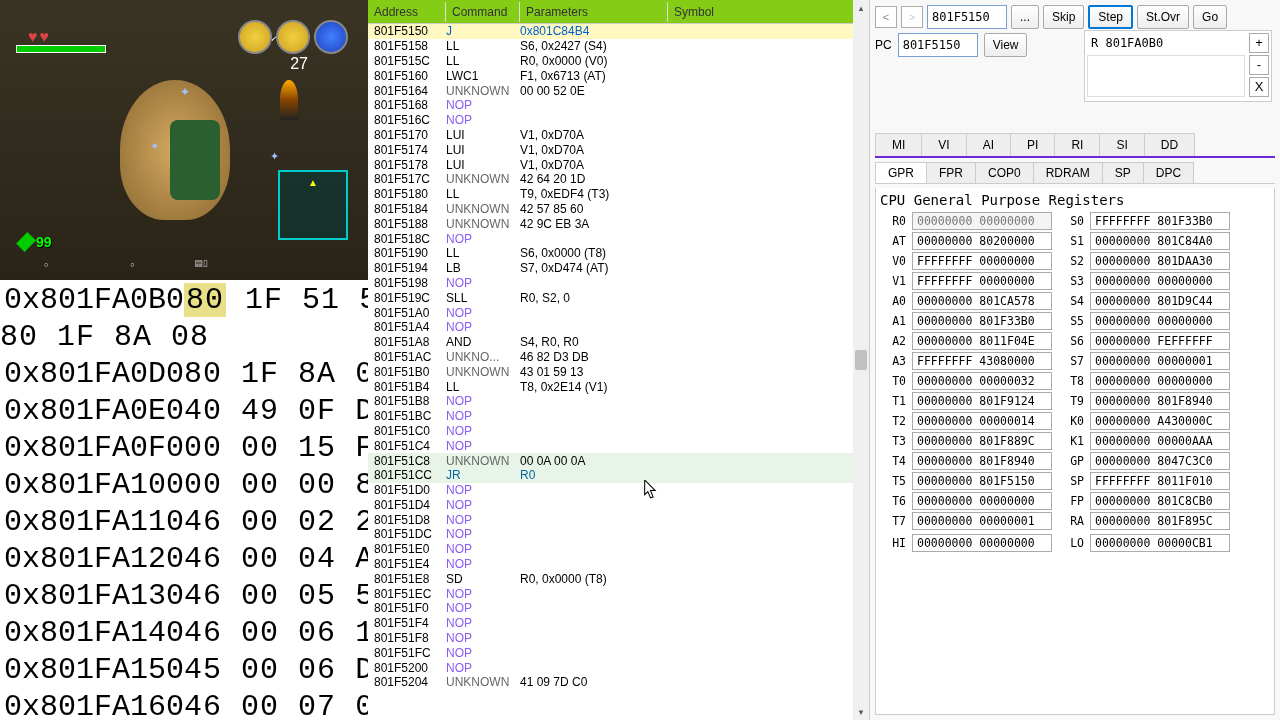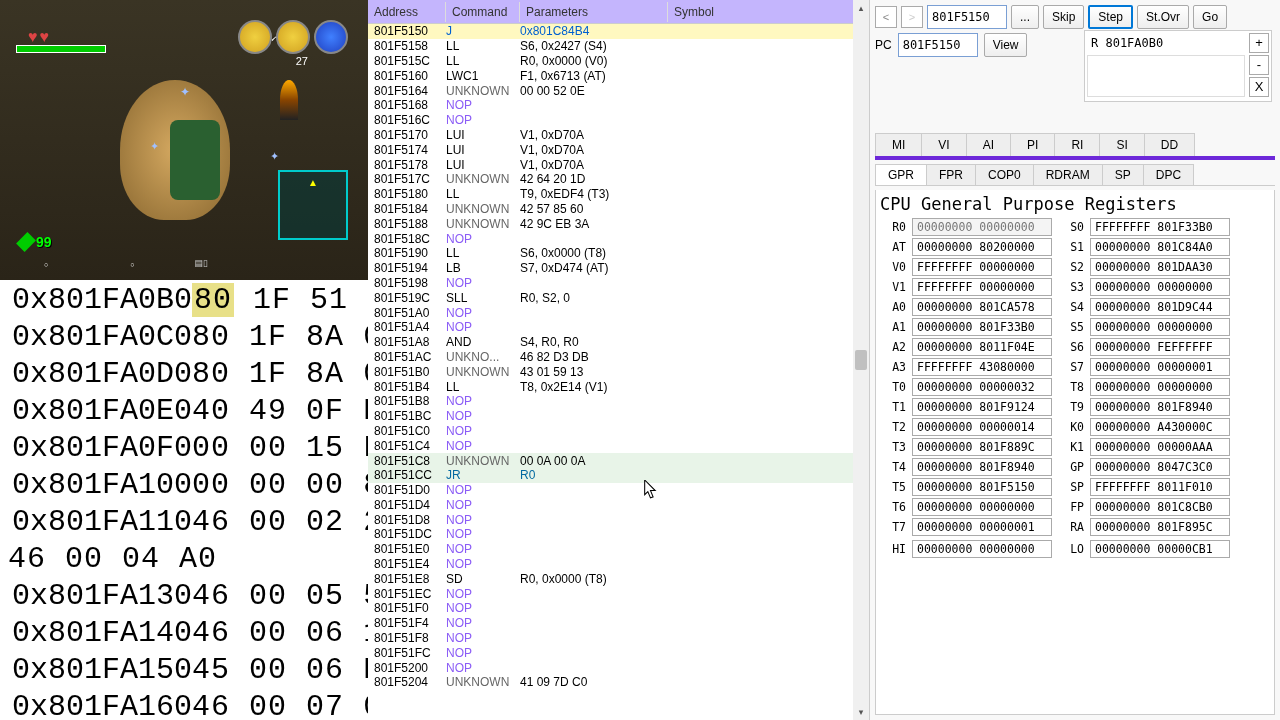--- a/index.html
+++ b/index.html
@@ -6,40 +6,40 @@
 body { font-family: "Segoe UI", Tahoma, sans-serif; font-size: 12px; width: 1280px; height: 720px; overflow: hidden; background: #fff; display: flex; }
 .left-pane { width: 368px; height: 720px; background: #000; display: flex; flex-direction: column; }
 .game-view { width: 368px; height: 280px; background: linear-gradient(#3a3424,#2a2418); position: relative; overflow: hidden; }
 .hearts { position: absolute; top: 28px; left: 28px; color: #d44; font-size: 16px; letter-spacing: 2px; }
 .magic { position: absolute; top: 45px; left: 16px; width: 90px; height: 8px; border: 1px solid #fff; background: #000; }
 .magic-fill { height: 100%; background: #0c0; width: 100%; }
 .cbtns { position: absolute; top: 20px; right: 20px; display: flex; gap: 4px; }
 .cbtn { width: 34px; height: 34px; border-radius: 50%; background: radial-gradient(#f0d040,#d0a020); border: 2px solid #888; }
 .cbtn.blue { background: radial-gradient(#4080ff,#2040c0); }
 .speak { position: absolute; top: 30px; right: 70px; color: #fff; font-size: 13px; text-shadow: 0 0 3px #000; }
-.ccount { position: absolute; top: 55px; right: 60px; color: #fff; font-size: 11px; }
+.ccount { position: absolute; top: 55px; right: 60px; color: #fff; font-size: 16px; }
 .rupees { position: absolute; bottom: 30px; left: 36px; color: #0f0; font-size: 14px; font-weight: bold; text-shadow: 1px 1px #000; margin-top: 13px; }
 .rgem { position: absolute; bottom: 30px; left: 20px; width: 12px; height: 16px; background: #0c0; transform: rotate(45deg); }
 .minimap { position: absolute; bottom: 40px; right: 20px; width: 70px; height: 70px; border: 2px solid #0cc; background: rgba(0,60,60,0.5); }
 .minimap-arrow { position: absolute; top: 5px; left: 50%; transform: translateX(-50%); color: #ff0; font-size: 10px; }
 .goron { position: absolute; top: 80px; left: 120px; width: 110px; height: 140px; background: radial-gradient(#d4a860,#8a6830); border-radius: 50% 50% 40% 40%; }
 .link-char { position: absolute; top: 120px; left: 170px; width: 50px; height: 80px; background: #2a6030; border-radius: 8px; }
 .torch { position: absolute; top: 80px; right: 70px; width: 18px; height: 40px; background: linear-gradient(#ffaa00,#884400,#222); border-radius: 50% 50% 0 0; }
 .fairy { position: absolute; top: 85px; left: 180px; color: #a0c0ff; font-size: 12px; }
 .fairy2 { position: absolute; top: 140px; left: 150px; color: #a0c0ff; font-size: 11px; }
 .fairy3 { position: absolute; top: 150px; left: 270px; color: #a0c0ff; font-size: 11px; }
 .nav-dots { position: absolute; bottom: 12px; left: 44px; color: #fff; font-size: 7px; letter-spacing: 40px; }
 .disk-icon { position: absolute; bottom: 12px; right: 160px; color: #ccc; font-size: 9px; }
-.hex-view { flex: 1; background: #fff; color: #000; font-family: "Courier New", monospace; font-size: 30px; line-height: 37px; padding: 2px 8px; overflow: hidden; }
+.hex-view { flex: 1; background: #fff; color: #000; font-family: "Courier New", monospace; font-size: 30px; line-height: 37px; padding: 2px 0; overflow: hidden; }
 .hex-row { display: flex; white-space: pre; }
 .hex-addr { width: 190px; padding-left: 4px; }
 .hex-bytes { letter-spacing: 1px; }
 .hl-byte { background: #e8e088; padding: 0 2px; }
 .mid-pane { flex: 1; height: 720px; border-right: 1px solid #ccc; display: flex; flex-direction: column; background: #fff; position: relative; }
-.disasm-header { display: flex; border-bottom: 1px solid #ccc; font-size: 12px; color: #333; height: 24px; align-items: center; position: sticky; top: 0; background: #c4b5fd; }
+.disasm-header { display: flex; border-bottom: 1px solid #ccc; font-size: 12px; color: #333; height: 24px; align-items: center; position: sticky; top: 0; background: #84cc16; }
 .disasm-header > div { padding: 3px 6px; border-right: 1px solid #ddd; }
 .col-addr { width: 78px; }
 .col-cmd { width: 74px; }
 .col-param { width: 148px; }
 .col-sym { flex: 1; }
 .disasm-body { flex: 1; overflow: hidden; font-size: 12px; font-family: "Segoe UI", sans-serif; }
 .drow { display: flex; height: 14.8px; align-items: center; }
 .drow .daddr { width: 78px; padding-left: 6px; }
 .drow .dcmd { width: 74px; }
 .drow .dparam { width: 148px; }
@@ -62,27 +62,27 @@
 .addr-input { width: 80px; height: 24px; border: 1px solid #7a9fd4; padding: 2px 4px; font-family: monospace; font-size: 12px; }
 .tb-btn { height: 24px; padding: 2px 8px; border: 1px solid #aaa; background: linear-gradient(#fff,#eee); cursor: pointer; font-size: 12px; border-radius: 2px; }
 .tb-btn.hl { border: 2px solid #0078d7; }
 .pc-row { display: flex; gap: 6px; align-items: center; }
 .pc-label { font-size: 12px; }
 .goto-box { position: absolute; right: 8px; top: 30px; width: 188px; border: 1px solid #ccc; background: #fff; padding: 2px; }
 .goto-row { display: flex; gap: 4px; align-items: center; margin-bottom: 2px; }
 .goto-text { flex: 1; font-family: monospace; font-size: 12px; padding: 2px 4px; }
 .mini-btn { width: 20px; height: 20px; border: 1px solid #aaa; background: #fff; cursor: pointer; font-size: 13px; line-height: 16px; text-align: center; }
 .goto-list { height: 42px; border: 1px solid #ddd; padding: 1px; font-family: monospace; font-size: 11px; color: #888; }
-.tabs { display: flex; border-bottom: 4px solid #6d28d9; margin-top: 72px; }
+.tabs { display: flex; border-bottom: 2px solid #6d28d9; margin-top: 72px; }
 .tab { padding: 4px 16px; border: 1px solid #ccc; border-bottom: none; background: #eee; cursor: pointer; font-size: 12px; margin-right: -1px; }
 .subtabs { display: flex; border-bottom: 1px solid #ccc; }
 .subtab { padding: 3px 12px; border: 1px solid #ccc; border-bottom: none; background: #eee; cursor: pointer; font-size: 12px; margin-right: -1px; }
 .subtab.active { background: #fff; }
 .reg-panel { flex: 1; background: #fff; border: 1px solid #ccc; border-top: none; padding: 4px; overflow: hidden; }
-.reg-title { font-family: monospace; font-size: 17px; margin-bottom: 4px; }
+.reg-title { font-family: monospace; font-size: 14px; margin-bottom: 4px; }
 .reg-grid { display: grid; grid-template-columns: 26px 140px 26px 140px; gap: 2px 6px; font-family: monospace; font-size: 11.5px; }
 .reg-label { text-align: right; line-height: 18px; }
 .reg-val { border: 1px solid #aaa; padding: 1px 4px; background: #fff; height: 18px; white-space: pre; }
 .reg-val.ro { background: #f4f4f4; color: #777; }
 .cursor-arrow { position: absolute; left: 644px; top: 480px; width: 14px; height: 20px; pointer-events: none; }
 </style>
 </head>
 <body>
 
 <div class="left-pane">
@@ -107,27 +107,27 @@
     <div class="rgem"></div>
     <div class="rupees">99</div>
     <div class="minimap">
         <div class="minimap-arrow">▲</div>
       </div>
     <div class="nav-dots">○ ○</div>
     <div class="disk-icon">▤▯</div>
   </div>
   <div class="hex-view" id="hex-body">
       <div class="hex-row"><span class="hex-addr">0x801FA0B0</span><span class="hex-bytes"><span class="hl-byte">80</span> <span>1F</span> <span>51</span> <span>50</span></span></div>
-      <div class="hex-row"><span class="hex-addr">0x801FA0C0</span><span class="hex-bytes"><span>80</span> <span>1F</span> <span>8A</span> <span>08</span></span></div>
+      <div class="hex-row"><span class="hex-bytes"><span>80</span> <span>1F</span> <span>8A</span> <span>08</span></span></div>
       <div class="hex-row"><span class="hex-addr">0x801FA0D0</span><span class="hex-bytes"><span>80</span> <span>1F</span> <span>8A</span> <span>08</span></span></div>
       <div class="hex-row"><span class="hex-addr">0x801FA0E0</span><span class="hex-bytes"><span>40</span> <span>49</span> <span>0F</span> <span>DB</span></span></div>
       <div class="hex-row"><span class="hex-addr">0x801FA0F0</span><span class="hex-bytes"><span>00</span> <span>00</span> <span>15</span> <span>F0</span></span></div>
       <div class="hex-row"><span class="hex-addr">0x801FA100</span><span class="hex-bytes"><span>00</span> <span>00</span> <span>00</span> <span>87</span></span></div>
       <div class="hex-row"><span class="hex-addr">0x801FA110</span><span class="hex-bytes"><span>46</span> <span>00</span> <span>02</span> <span>24</span></span></div>
-      <div class="hex-row"><span class="hex-bytes"><span>46</span> <span>00</span> <span>04</span> <span>A0</span></span></div>
+      <div class="hex-row"><span class="hex-addr">0x801FA120</span><span class="hex-bytes"><span>46</span> <span>00</span> <span>04</span> <span>A0</span></span></div>
       <div class="hex-row"><span class="hex-addr">0x801FA130</span><span class="hex-bytes"><span>46</span> <span>00</span> <span>05</span> <span>54</span></span></div>
       <div class="hex-row"><span class="hex-addr">0x801FA140</span><span class="hex-bytes"><span>46</span> <span>00</span> <span>06</span> <span>14</span></span></div>
       <div class="hex-row"><span class="hex-addr">0x801FA150</span><span class="hex-bytes"><span>45</span> <span>00</span> <span>06</span> <span>D0</span></span></div>
       <div class="hex-row"><span class="hex-addr">0x801FA160</span><span class="hex-bytes"><span>46</span> <span>00</span> <span>07</span> <span>08</span></span></div>
     </div>
 </div>
 
 <div class="mid-pane">
   <div class="disasm-header">
     <div class="col-addr">Address</div>

